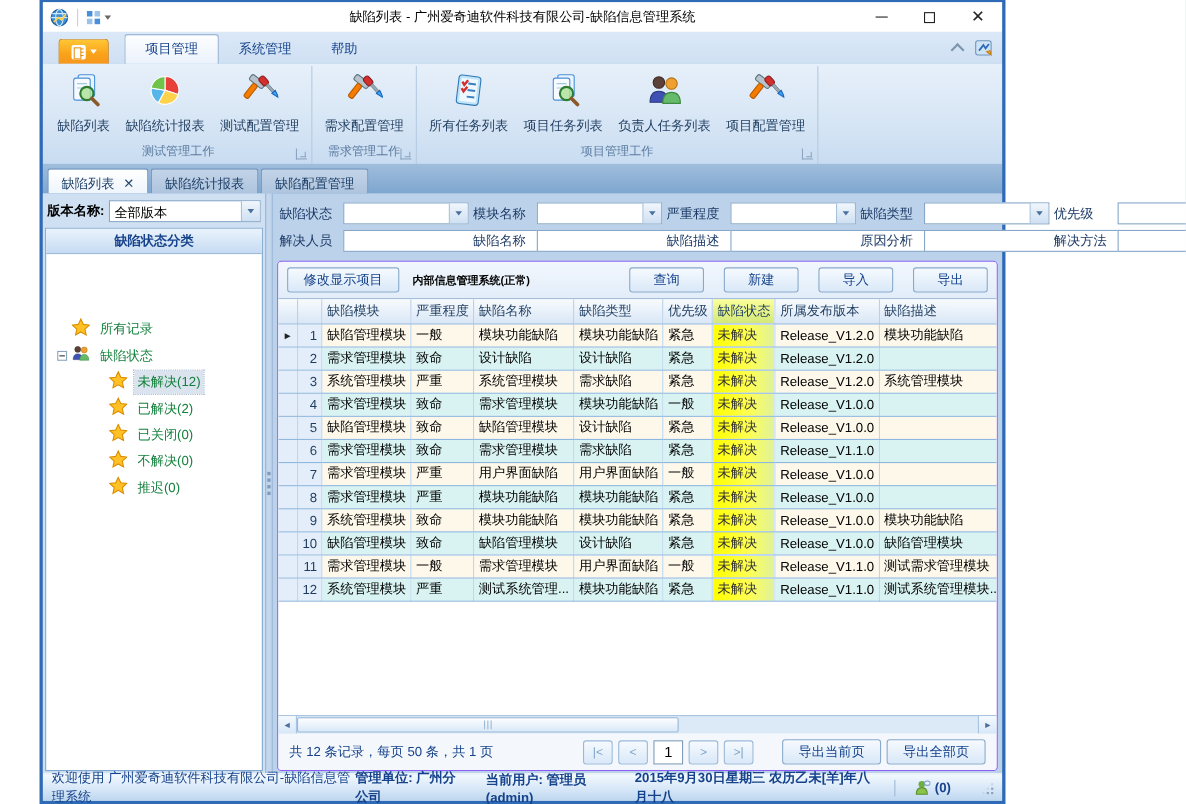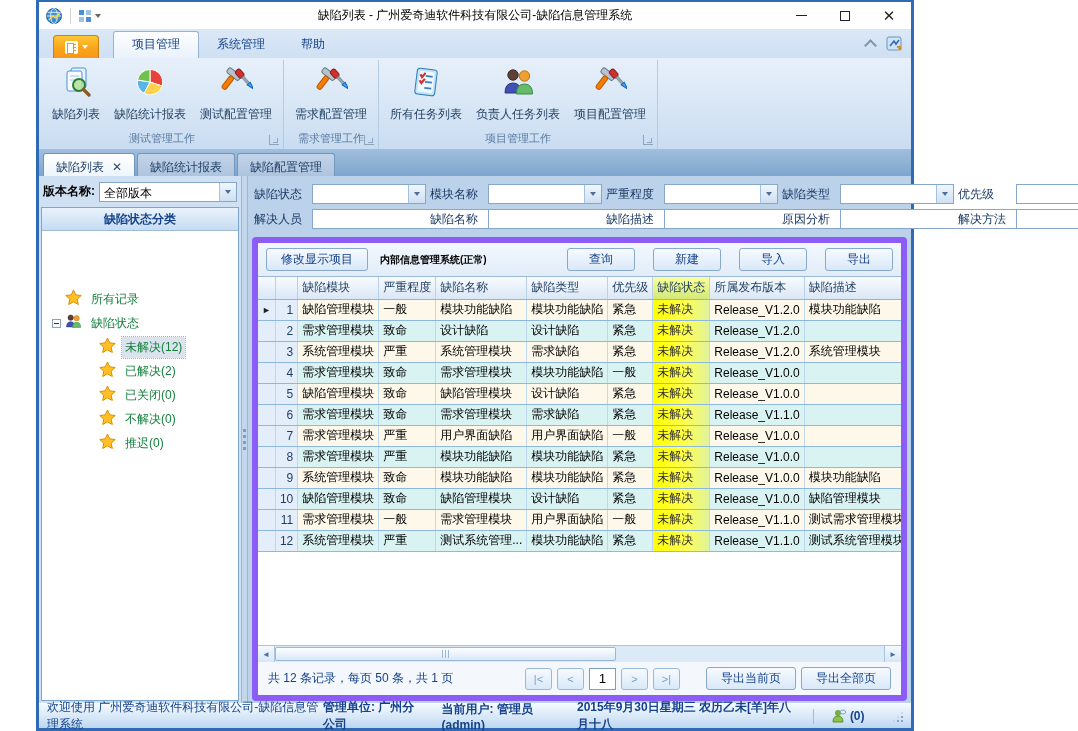--- a/index.html
+++ b/index.html
@@ -84,21 +84,21 @@
   .rightarea { flex:1; display:flex; flex-direction:column; min-width:0; padding:4px 4px 2px 4px; }
   
   .filters { flex:none; padding:4px 2px 8px; display:flex; flex-direction:column; gap:5px; }
   .frow { display:flex; gap:4px; }
   .ffield { display:flex; align-items:center; width:172px; flex:none; }
   .ffield .flabel { width:58px; flex:none; color:#1c3a66; }
   .ffield .combo,.ffield .tinput { flex:1; }
   .tinput { height:20px; border:1px solid #86a7c8; background:#fff; }
 
   
-  .contentpanel { flex:1; background:#fff; border:6px solid #8b5cf6; border-radius:4px; display:flex; flex-direction:column; min-height:0; overflow:hidden; }
+  .contentpanel { flex:1; background:#fff; border:1px solid #8b5cf6; border-radius:4px; display:flex; flex-direction:column; min-height:0; overflow:hidden; }
   .ctoolbar { height:33px; flex:none; background:linear-gradient(#f2f7fd,#e2edf9); display:flex; align-items:center; padding:0 8px; gap:12px; }
   .btn { height:23px; padding:0 14px; background:linear-gradient(#f6fafe,#d9e8f8); border:1px solid #89a9cc; border-radius:3px; color:#15428b; display:flex; align-items:center; justify-content:center; cursor:pointer; white-space:nowrap; }
   .systitle { font-weight:bold; color:#000; font-size:10px;text-align:center; }
   .ctoolbar .right { margin-left:auto; display:flex; gap:18px; }
   .ctoolbar .btn.act { min-width:68px; }
 
   .gridwrap { flex:1; min-height:0; overflow:hidden; border-top:1px solid #9ab9d9; background:#fff; }
   table.grid { border-collapse:collapse; table-layout:fixed; }
   .grid th { height:22px; background:linear-gradient(#f8fbfe,#d9e7f6); border-right:1px solid #b9d0e8; border-bottom:1px solid #8fb4d9; color:#1e3c5f; font-weight:normal; text-align:left; padding:0 4px; white-space:nowrap; overflow:hidden; }
   .grid th.sth { background:linear-gradient(#fbff9a,#d3e878); }
@@ -260,20 +260,31 @@
                   <rect x="6" y="3" width="20" height="26" rx="3" fill="#bfe3f9" stroke="#2e79b5"></rect>
                   <rect x="8.5" y="5.5" width="15" height="21" fill="#eef8ff"></rect>
                   <line x1="15" y1="10" x2="22" y2="10" stroke="#3a7fc1" stroke-width="1.8"></line>
                   <line x1="15" y1="16" x2="22" y2="16" stroke="#3a7fc1" stroke-width="1.8"></line>
                   <line x1="15" y1="22" x2="22" y2="22" stroke="#3a7fc1" stroke-width="1.8"></line>
                   <path d="M9.5 9 l2 2.6 3-4.6" stroke="#d32f2f" stroke-width="2.2" fill="none"></path>
                   <path d="M9.5 15 l2 2.6 3-4.6" stroke="#d32f2f" stroke-width="2.2" fill="none"></path>
                 </g>
               </svg></span>
       <span class="lbl">所有任务列表</span>
+          </div>
+          <div class="rbtn">
+      <span><svg viewBox="0 0 33 33">
+                <rect x="11" y="2" width="15" height="20" rx="2" fill="#eaf4fd" stroke="#4a90d9"></rect>
+                <rect x="7" y="5" width="15" height="20" rx="2" fill="#f7fbff" stroke="#4a90d9"></rect>
+                <line x1="10" y1="10" x2="19" y2="10" stroke="#9ec7e8"></line>
+                <line x1="10" y1="14" x2="19" y2="14" stroke="#9ec7e8"></line>
+                <circle cx="19" cy="19" r="6" fill="rgba(170,225,150,.8)" stroke="#2e7d32" stroke-width="2"></circle>
+                <line x1="23.5" y1="23.5" x2="29" y2="29" stroke="#8b5a2b" stroke-width="3.4" stroke-linecap="round"></line>
+              </svg></span>
+      <span class="lbl">项目任务列表</span>
           </div>
           <div class="rbtn">
       <span><svg viewBox="0 0 33 33">
                 <circle cx="11" cy="9" r="5.2" fill="#5d4037" stroke="#3e2a23"></circle>
                 <path d="M3 27 q0-10 8-10 t8 10 Z" fill="#3f51b5" stroke="#28357c"></path>
                 <circle cx="22.5" cy="10" r="5.2" fill="#f0a030" stroke="#b97414"></circle>
                 <path d="M14.5 28 q0-10 8-10 t8 10 Z" fill="#66bb6a" stroke="#3e8a42"></path>
               </svg></span>
       <span class="lbl">负责人任务列表</span>
           </div>

